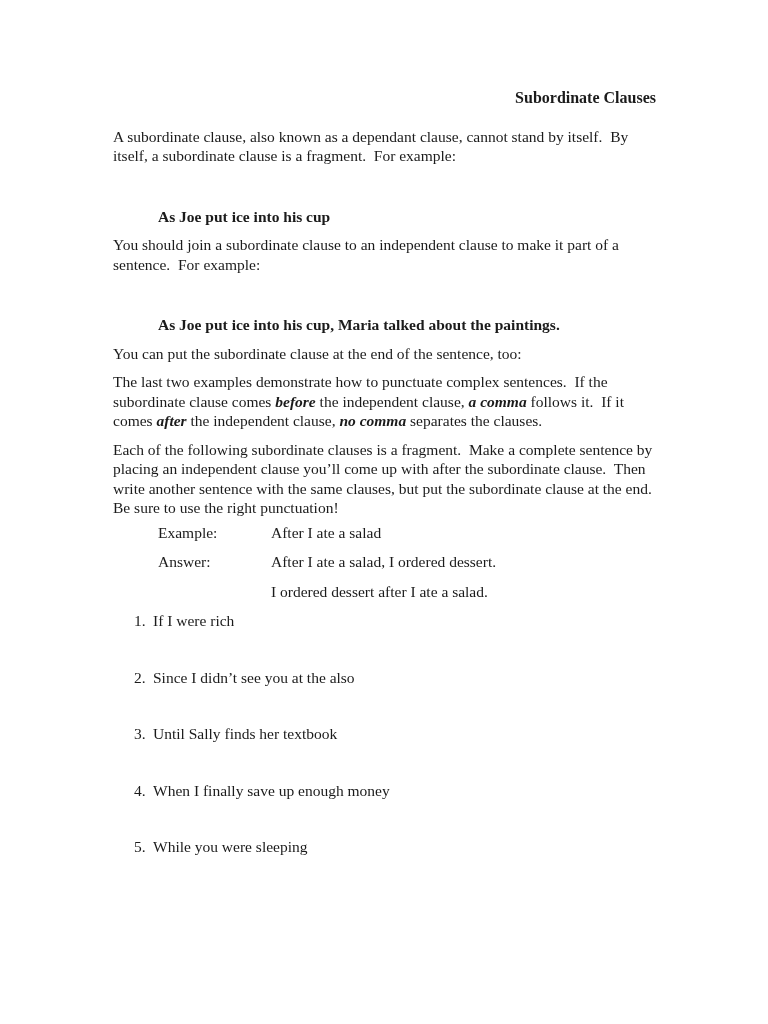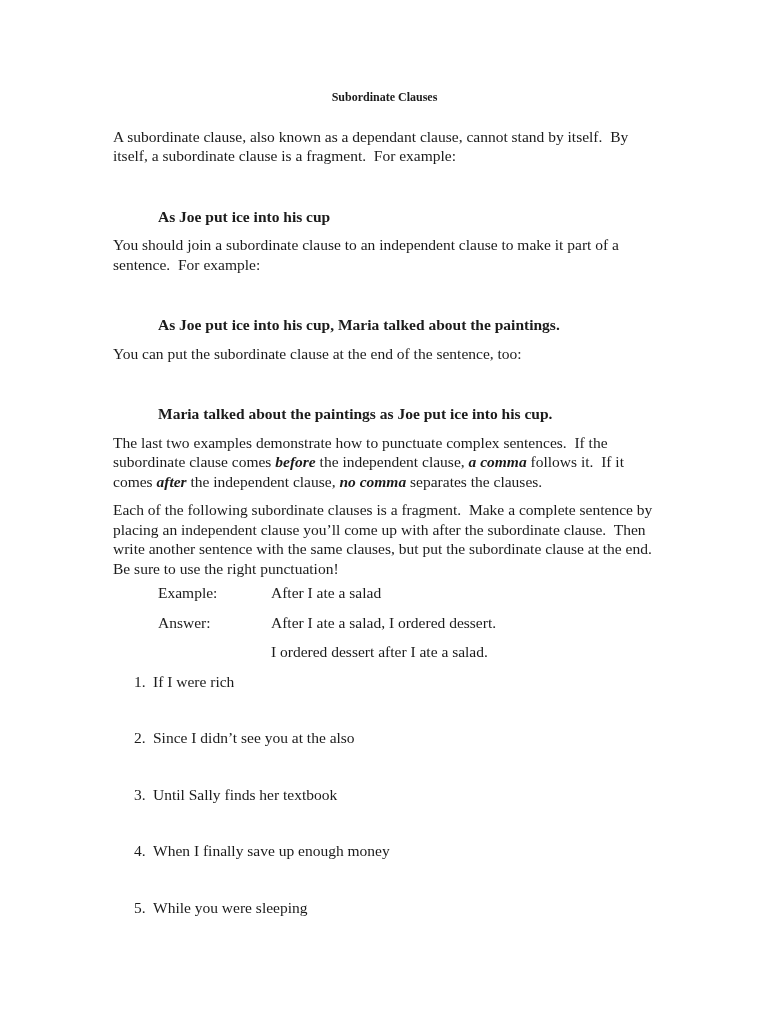--- a/index.html
+++ b/index.html
@@ -15,24 +15,24 @@
     background: #ffffff;
     box-sizing: border-box;
     padding: 88px 112px 40px 113px;
     font-family: "Liberation Serif", "DejaVu Serif", serif;
     font-size: 15.5px;
     line-height: 19.5px;
     color: #1b1b1b;
     overflow: hidden;
   }
   .doc-title {
-    font-size: 12px;
+    font-size: 16px;
     line-height: 19.5px;
     font-weight: bold;
-    text-align: center;
+    text-align: right;
     margin: 0 0 19px 0;
   }
   .para {
     margin: 0 0 9px 0;
     white-space: pre-wrap;
   }
   .para.tight {
     margin-bottom: 5px;
   }
   .indent {
@@ -85,21 +85,20 @@
   <p class="para"><span>A subordinate clause, also known as a dependant clause, cannot stand by itself.  By itself, a subordinate clause is a fragment.  For example:</span></p>
 
   <p class="para indent"><span class="b">As Joe put ice into his cup</span></p>
 
   <p class="para"><span>You should join a subordinate clause to an independent clause to make it part of a sentence.  For example:</span></p>
 
   <p class="para indent"><span class="b">As Joe put ice into his cup, Maria talked about the paintings.</span></p>
 
   <p class="para"><span>You can put the subordinate clause at the end of the sentence, too:</span></p>
 
-  <p class="para indent"><span class="b">Maria talked about the paintings as Joe put ice into his cup.</span></p>
 
 
   <p class="para"><span>The last two examples demonstrate how to punctuate complex sentences.  If the subordinate clause comes </span><span class="b i">before</span><span> the independent clause, </span><span class="b i">a comma</span><span> follows it.  If it comes </span><span class="b i">after</span><span> the independent clause, </span><span class="b i">no comma</span><span> separates the clauses.</span></p>
 
 
   <p class="para tight"><span>Each of the following subordinate clauses is a fragment.  Make a complete sentence by placing an independent clause you’ll come up with after the subordinate clause.  Then write another sentence with the same clauses, but put the subordinate clause at the end.  Be sure to use the right punctuation!</span></p>
 
   <div class="qa-row">
     <span class="qa-label">Example:</span>
     <span class="qa-text">After I ate a salad</span>

